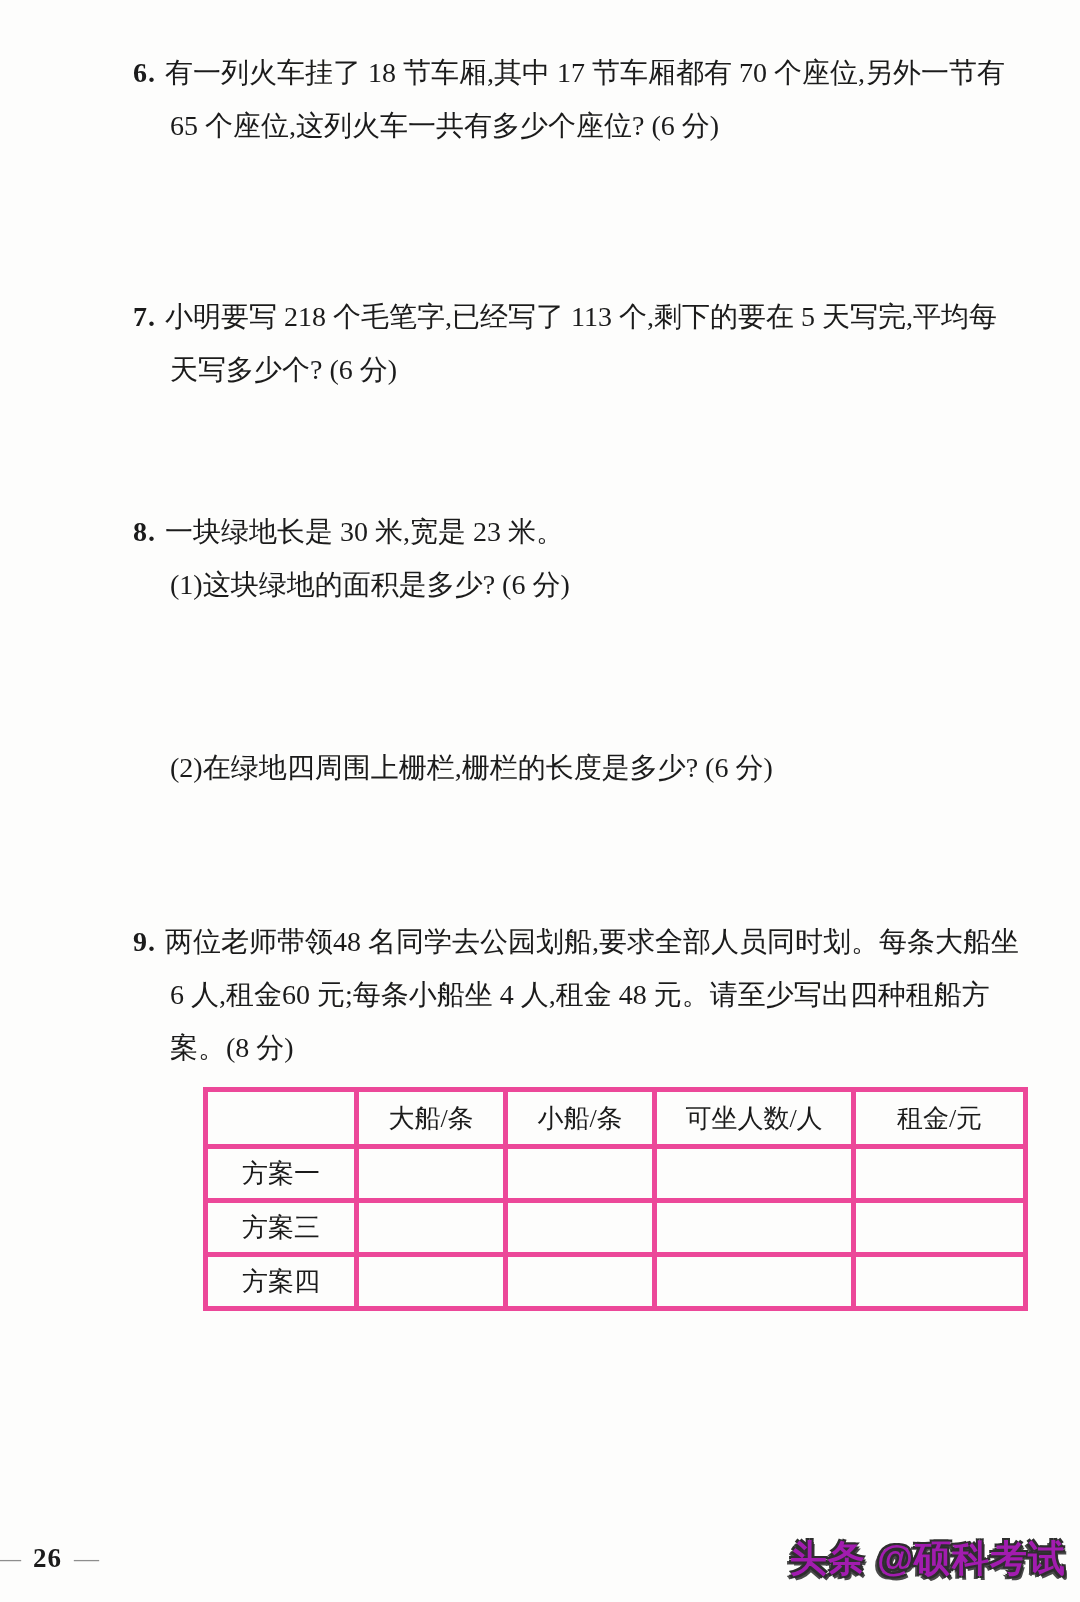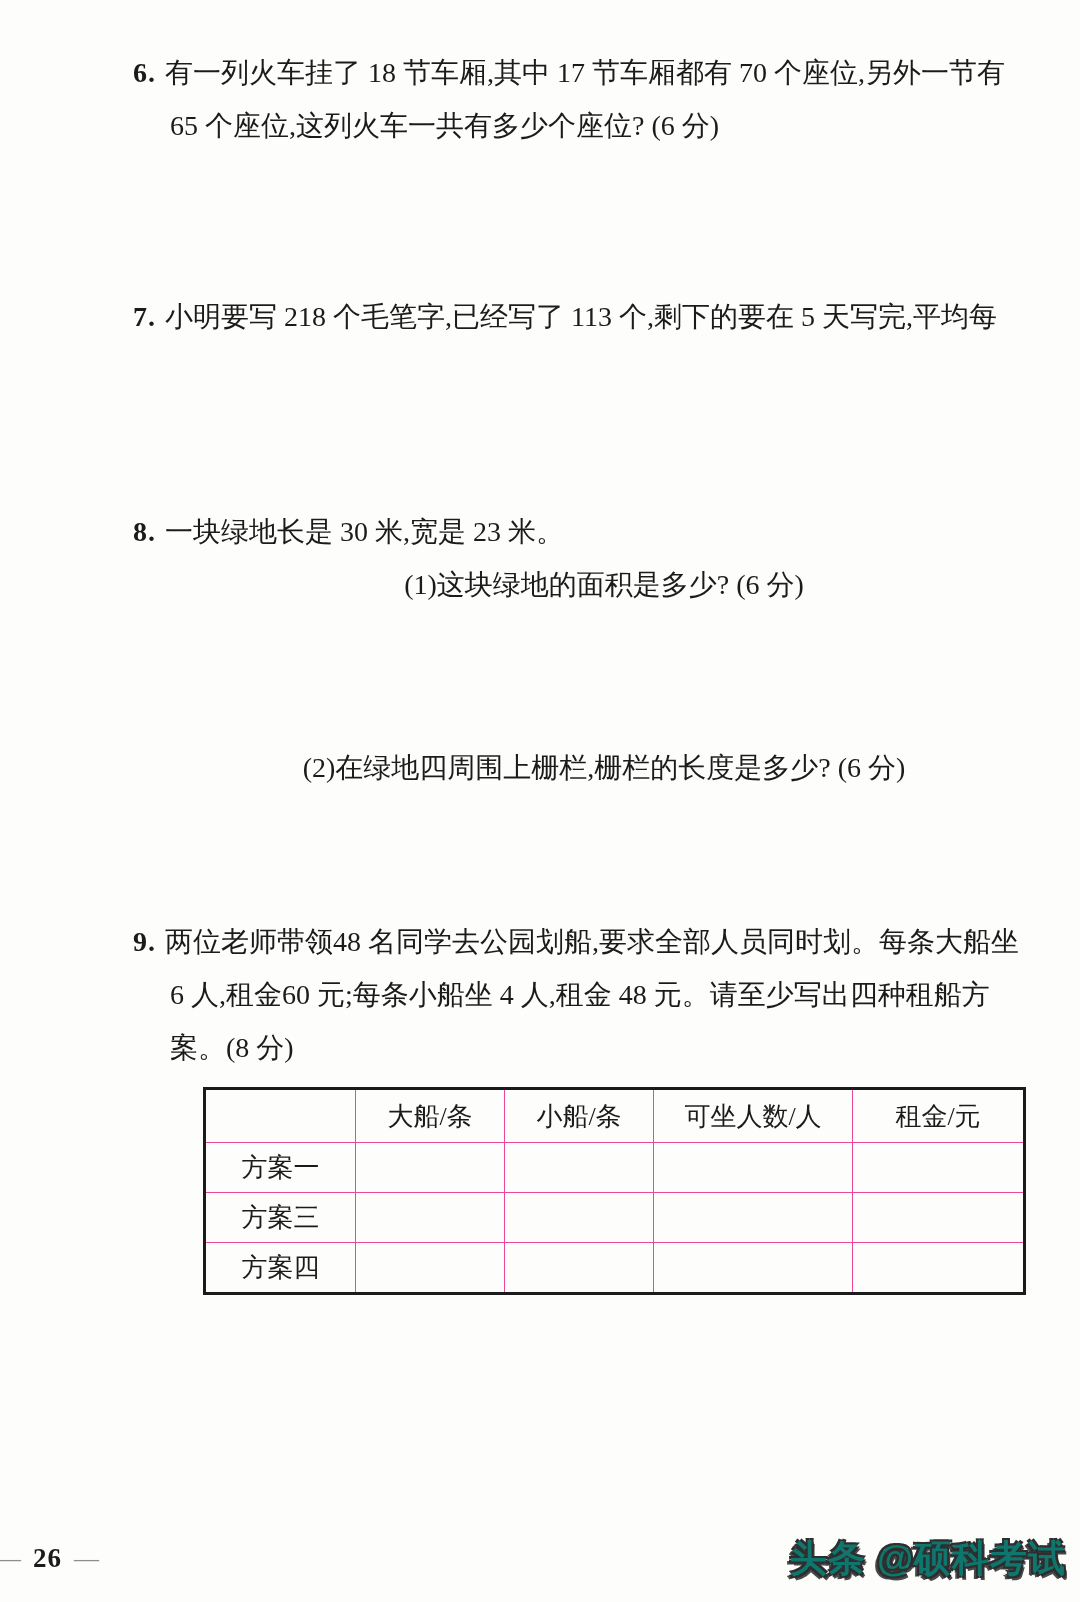--- a/index.html
+++ b/index.html
@@ -10,32 +10,32 @@
     background:#fdfdfc;
     overflow:hidden;
     color:#1b1b1b;
     font-family:"Liberation Serif","DejaVu Serif",serif;
     font-size:28px;
   }
   .q { position:absolute; left:133px; width:905px; line-height:53px; }
   .q .line { white-space:nowrap; }
   .q .cont { padding-left:37px; }
   .qnum { font-weight:bold; margin-right:9px; letter-spacing:1px; }
-  .part-line { white-space:nowrap;text-align:center; }
+  .part-line { white-space:nowrap; }
 
   
   .rent-table {
     position:absolute; left:203px; top:1087px;
     border-collapse:collapse; table-layout:fixed;
     width:820px;
     border:3px solid #1b1b1b;
     font-size:26px;
   }
   .rent-table td, .rent-table th {
-    border:1px solid #ec4899;
+    border:5px solid #ec4899;
     text-align:center; vertical-align:middle;
     font-weight:normal;
     padding:0;
     overflow:hidden;
   }
   .rent-table tr.head td { height:52px; }
   .rent-table tr.body-row td { height:49px; }
 
   
   .pagenum {
@@ -43,40 +43,41 @@
     font-size:27px; color:#1b1b1b;
     white-space:nowrap;
   }
   .pagenum .dash { color:#8d8d8d; margin:0 12px; font-size:25px; }
   .pagenum .num { font-weight:bold; letter-spacing:1px; }
 
   .watermark {
     position:absolute; right:14px; top:1534px;
     font-family:"Liberation Sans","DejaVu Sans",sans-serif;
     font-weight:bold; font-size:37px; letter-spacing:1px;
-    color:#0f766e;
+    color:#a21caf;
     text-shadow:
       -2px -2px 0 #2e2e2e, 2px -2px 0 #2e2e2e,
       -2px 2px 0 #2e2e2e, 2px 2px 0 #2e2e2e,
       -4px 3px 0 #4a4a4a, 3px 4px 0 #4a4a4a;
     white-space:nowrap;
   }
 </style>
 </head>
 <body>
 
 <div class="page">
 
   <div class="q" style="top:46px">
     <div class="line"><span class="qnum">6.</span><span>有一列火车挂了 18 节车厢,其中 17 节车厢都有 70 个座位,另外一节有</span></div>
     <div class="line cont">65 个座位,这列火车一共有多少个座位? (6 分)</div>
   </div>
 
   <div class="q" style="top:290px">
     <div class="line"><span class="qnum">7.</span><span>小明要写 218 个毛笔字,已经写了 113 个,剩下的要在 5 天写完,平均每</span></div>
+    <div class="line cont">天写多少个? (6 分)</div>
   </div>
 
   <div class="q" style="top:505px">
     <div class="line"><span class="qnum">8.</span><span>一块绿地长是 30 米,宽是 23 米。</span></div>
     <div class="line cont part-line">(1)这块绿地的面积是多少? (6 分)</div>
   </div>
 
   <div class="q" style="top:741px">
     <div class="line cont part-line">(2)在绿地四周围上栅栏,栅栏的长度是多少? (6 分)</div>
   </div>

